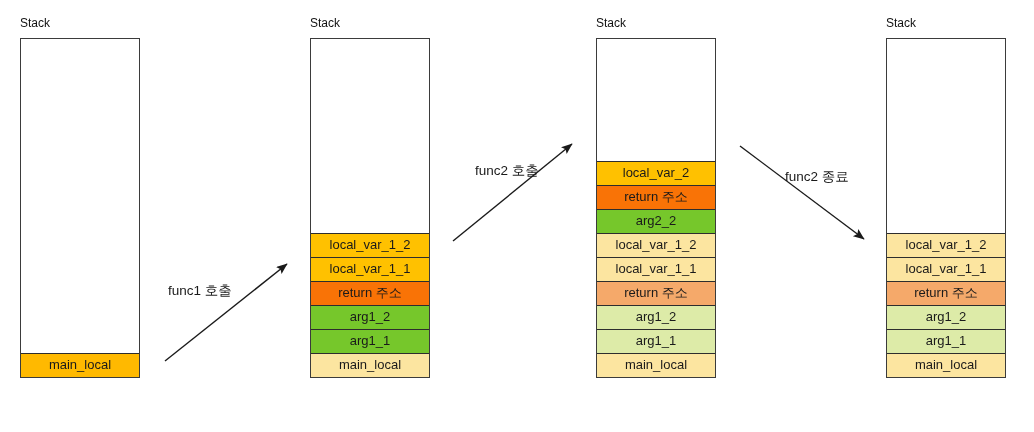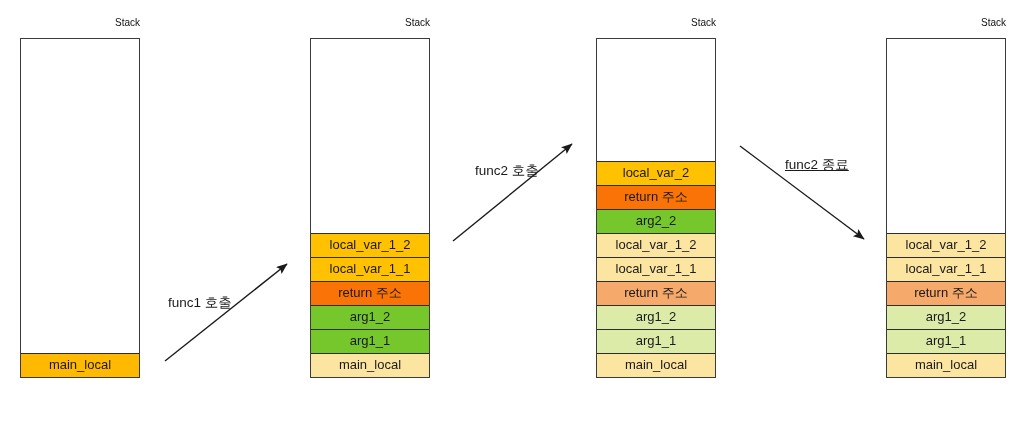--- a/index.html
+++ b/index.html
@@ -17,22 +17,22 @@
     font-family: "Liberation Sans", "DejaVu Sans", sans-serif;
   }
   .stack-col {
     position: absolute;
   }
   .stack-title {
     position: absolute;
     left: 0;
     top: 0;
     width: 120px;
-    text-align: right;
-    font-size: 10px;
+    text-align: left;
+    font-size: 12px;
     color: #111111;
     line-height: 18px;
     white-space: nowrap;
   }
   .stack-box {
     position: absolute;
     left: 0;
     top: 24px;
     width: 120px;
     height: 340px;
@@ -140,18 +140,18 @@
       </marker>
     </defs>
     <g id="arrow-lines">
         <line x1="165" y1="361" x2="287" y2="264" stroke="#1a1a1a" stroke-width="1.4" marker-end="url(#arrowhead)"></line>
         <line x1="453" y1="241" x2="572" y2="144" stroke="#1a1a1a" stroke-width="1.4" marker-end="url(#arrowhead)"></line>
         <line x1="740" y1="146" x2="864" y2="239" stroke="#1a1a1a" stroke-width="1.4" marker-end="url(#arrowhead)"></line>
       </g>
   </svg>
 
   <div id="arrow-labels-host">
-      <div class="arrow-label" style="left: 168px; top: 294px;">func1 호출</div>
+      <div class="arrow-label" style="left: 168px; top: 282px;">func1 호출</div>
       <div class="arrow-label" style="left: 460px; top: 162px; margin-left: 15px;">func2 호출</div>
-      <div class="arrow-label" style="left: 785px; top: 156px; text-decoration: underline;">func2 종료</div>
+      <div class="arrow-label" style="left: 785px; top: 168px;">func2 종료</div>
     </div>
 
 </div>
 
 </body></html>

